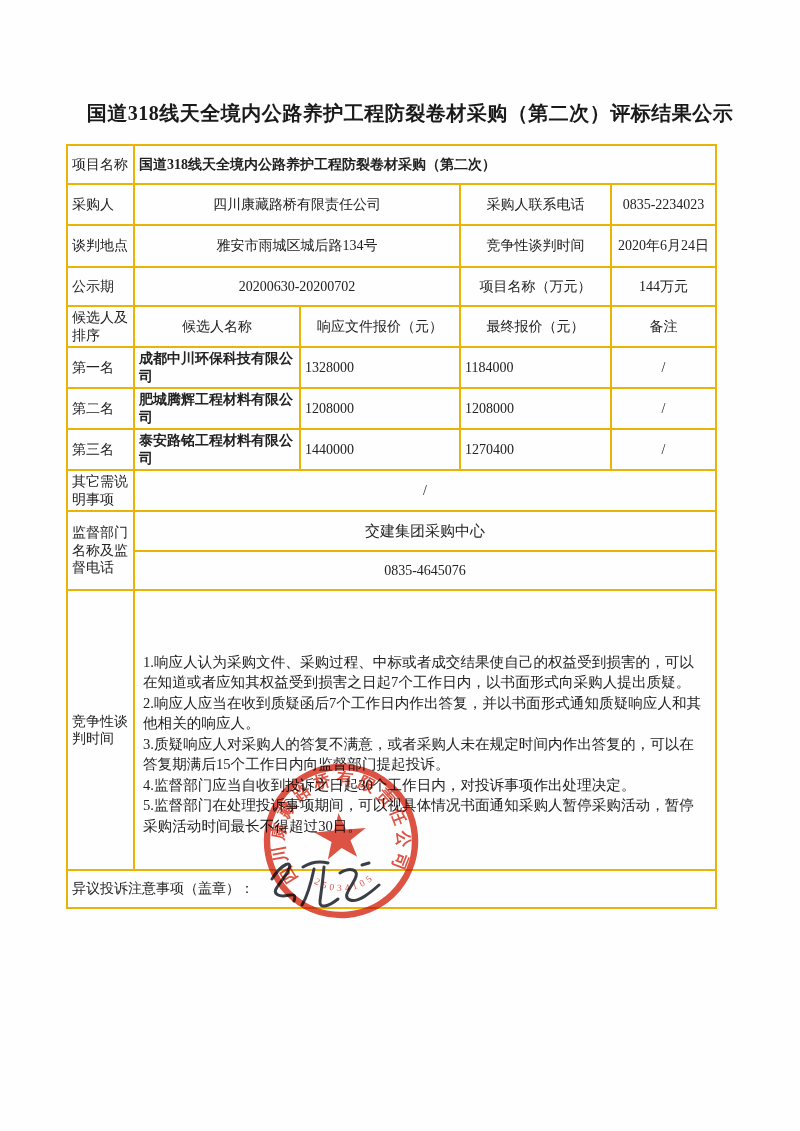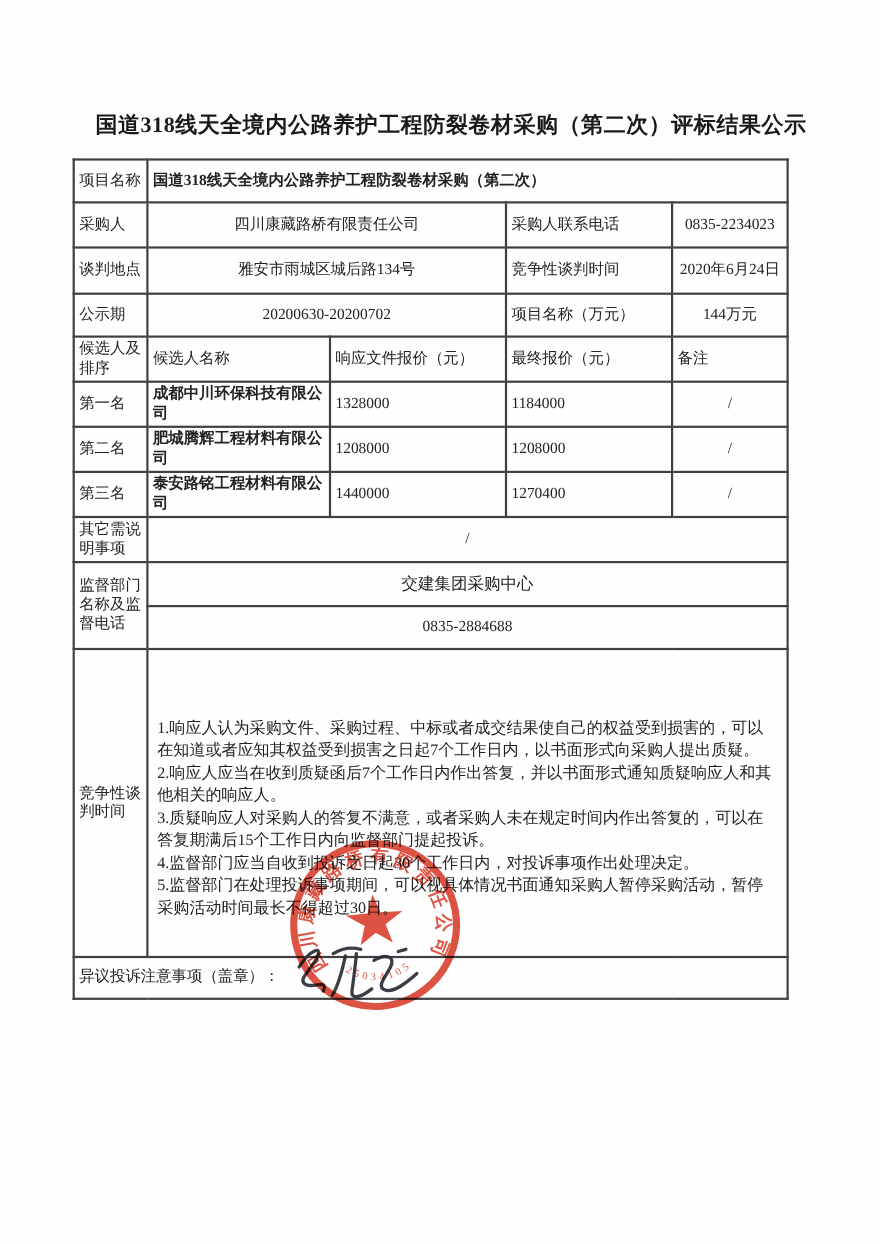--- a/index.html
+++ b/index.html
@@ -17,32 +17,32 @@
     text-align:center;
     font-size:20px;font-weight:bold;letter-spacing:0.5px;
     margin:0;color:#1a1a1a;
   }
   table.result{
     position:absolute;left:66px;top:144px;
     border-collapse:collapse;table-layout:fixed;
     width:649px;
   }
   table.result td{
-    border:2px solid #404040;
+    border:2px solid #eab308;
     padding:2px 4px;
     vertical-align:middle;
     font-size:14px;
     line-height:1.25;
     word-break:break-all;
     color:#222;
   }
   td.lbl{text-align:left;font-size:14.5px;padding-left:5px;}
   td.val{text-align:center;font-size:13.5px;}
   td.val-left{text-align:left;font-size:15px;font-weight:600;padding-left:8px;}
-  td.hdr{font-size:15px;}
+  td.hdr{text-align:center;font-size:15px;}
   td.small{font-size:13px;text-align:center;}
   td.num{font-size:15px;text-align:left;}
   td.company{font-size:13.5px;font-weight:600;margin-top:12px;}
   td.slash{font-size:15px;text-align:center;}
   td.objection-cell{vertical-align:middle;font-family:Liberation Serif, serif;}
   .objection-text{
     padding:34px 4px 6px 4px;
     font-size:14.6px;line-height:20.5px;text-align:left;
     word-break:break-all;
   }
@@ -142,21 +142,21 @@
     <tr style="height:36px">
       <td class="lbl">其它需说明事项</td>
       <td class="slash" colspan="4">/</td>
     </tr>
 
     <tr style="height:40px">
       <td class="lbl" rowspan="2">监督部门名称及监督电话</td>
       <td class="val" colspan="4" style="font-size:15px">交建集团采购中心</td>
     </tr>
     <tr style="height:39px">
-      <td class="val" colspan="4" style="font-size:14px">0835-2884688</td>
+      <td class="val" colspan="4" style="font-size:14px">0835-4645076</td>
     </tr>
 
     <tr style="height:280px">
       <td class="lbl">竞争性谈判时间</td>
       <td class="objection-cell" colspan="4">
         <div class="objection-text">
           <div>1.响应人认为采购文件、采购过程、中标或者成交结果使自己的权益受到损害的，可以在知道或者应知其权益受到损害之日起7个工作日内，以书面形式向采购人提出质疑。</div>
           <div>2.响应人应当在收到质疑函后7个工作日内作出答复，并以书面形式通知质疑响应人和其他相关的响应人。</div>
           <div>3.质疑响应人对采购人的答复不满意，或者采购人未在规定时间内作出答复的，可以在答复期满后15个工作日内向监督部门提起投诉。</div>
           <div>4.监督部门应当自收到投诉之日起30个工作日内，对投诉事项作出处理决定。</div>

